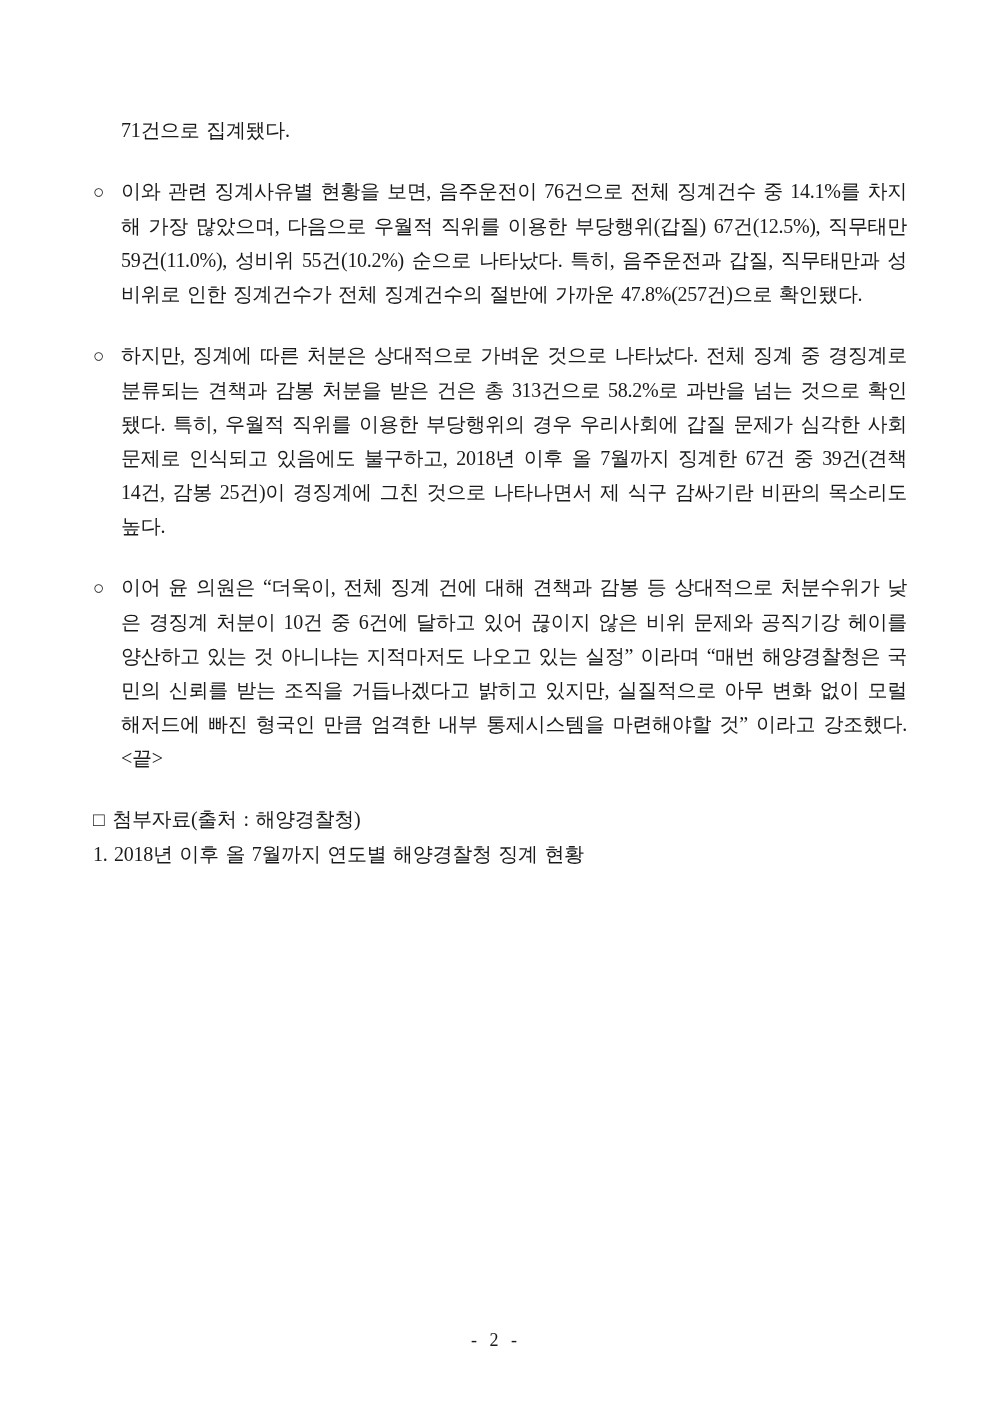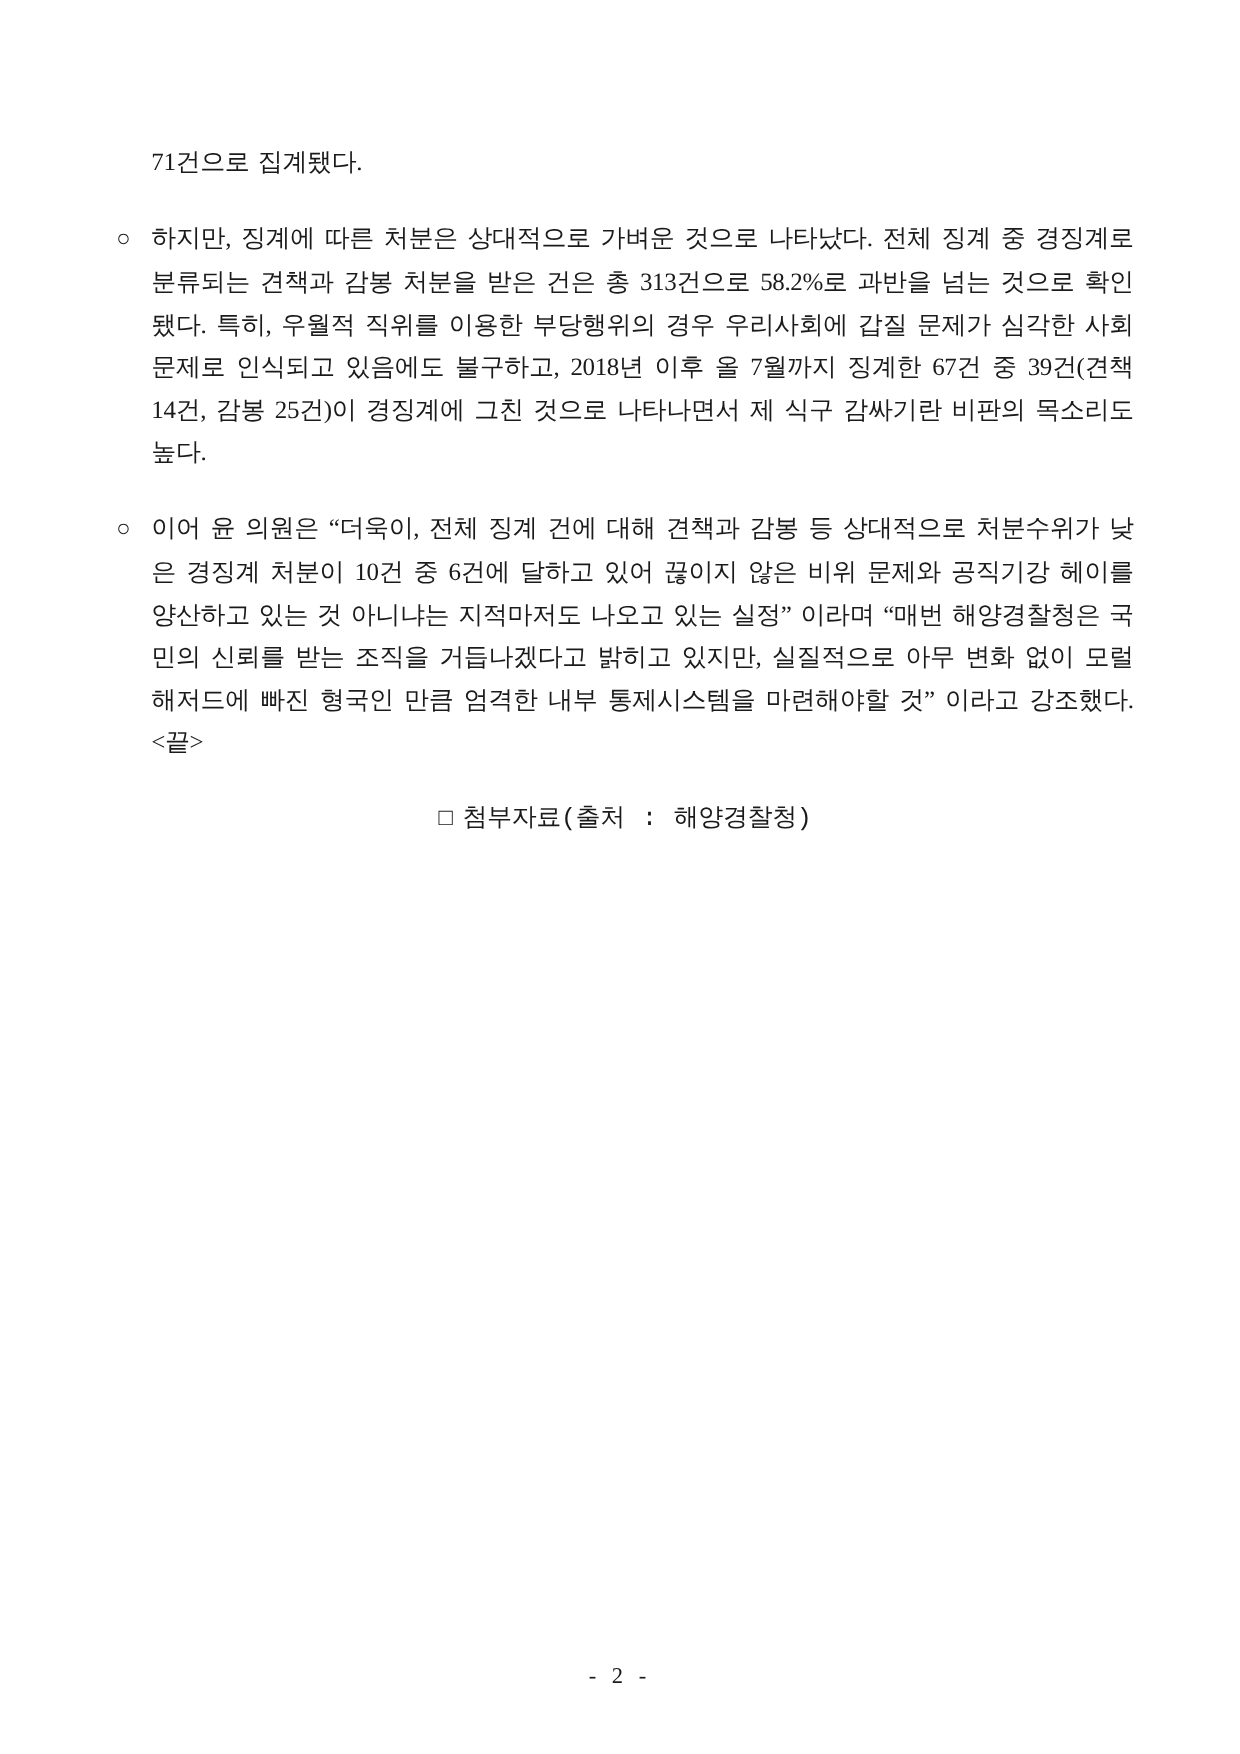--- a/index.html
+++ b/index.html
@@ -42,23 +42,22 @@
     font-size: 19px;
   }
   .attachment {
     margin-top: 4px;
   }
   .attach-line {
     font-size: 20px;
     line-height: 34px;
     letter-spacing: -0.3px;
     word-spacing: 2px;
-    text-align: center;
-    margin: 16px;
-    font-family: Liberation Mono, monospace;
+    text-align: left;
+    margin: 0;
   }
   .attach-bullet {
     display: inline-block;
     margin-right: 8px;
     font-size: 19px;
   }
   .page-number {
     position: absolute;
     left: 0;
     right: 0;
@@ -71,26 +70,28 @@
 </style>
 </head>
 <body>
 
 <div class="page">
   <div class="content">
 
     <p class="para hang"><span>71건으로 집계됐다.</span></p>
 
 
+    <p class="para hang"><span class="bullet">○</span><span>이와 관련 징계사유별 현황을 보면, 음주운전이 76건으로 전체 징계건수 중 14.1%를 차지해 가장 많았으며, 다음으로 우월적 직위를 이용한 부당행위(갑질) 67건(12.5%), 직무태만 59건(11.0%), 성비위 55건(10.2%) 순으로 나타났다. 특히, 음주운전과 갑질, 직무태만과 성비위로 인한 징계건수가 전체 징계건수의 절반에 가까운 47.8%(257건)으로 확인됐다.</span></p>
 
     <p class="para hang"><span class="bullet">○</span><span>하지만, 징계에 따른 처분은 상대적으로 가벼운 것으로 나타났다. 전체 징계 중 경징계로 분류되는 견책과 감봉 처분을 받은 건은 총 313건으로 58.2%로 과반을 넘는 것으로 확인됐다. 특히, 우월적 직위를 이용한 부당행위의 경우 우리사회에 갑질 문제가 심각한 사회 문제로 인식되고 있음에도 불구하고, 2018년 이후 올 7월까지 징계한 67건 중 39건(견책 14건, 감봉 25건)이 경징계에 그친 것으로 나타나면서 제 식구 감싸기란 비판의 목소리도 높다.</span></p>
 
 
     <p class="para hang"><span class="bullet">○</span><span>이어 윤 의원은 “더욱이, 전체 징계 건에 대해 견책과 감봉 등 상대적으로 처분수위가 낮은 경징계 처분이 10건 중 6건에 달하고 있어 끊이지 않은 비위 문제와 공직기강 헤이를 양산하고 있는 것 아니냐는 지적마저도 나오고 있는 실정” 이라며 “매번 해양경찰청은 국민의 신뢰를 받는 조직을 거듭나겠다고 밝히고 있지만, 실질적으로 아무 변화 없이 모럴해저드에 빠진 형국인 만큼 엄격한 내부 통제시스템을 마련해야할 것” 이라고 강조했다. &lt;끝&gt;</span></p>
 
     <div class="attachment">
       <p class="attach-line"><span class="attach-bullet">□</span><span>첨부자료(출처 : 해양경찰청)</span></p>
+      <p class="attach-line"><span>1. 2018년 이후 올 7월까지 연도별 해양경찰청 징계 현황</span></p>
     </div>
 
   </div>
 
   <div class="page-number">- 2 -</div>
 </div>
 
 </body></html>

